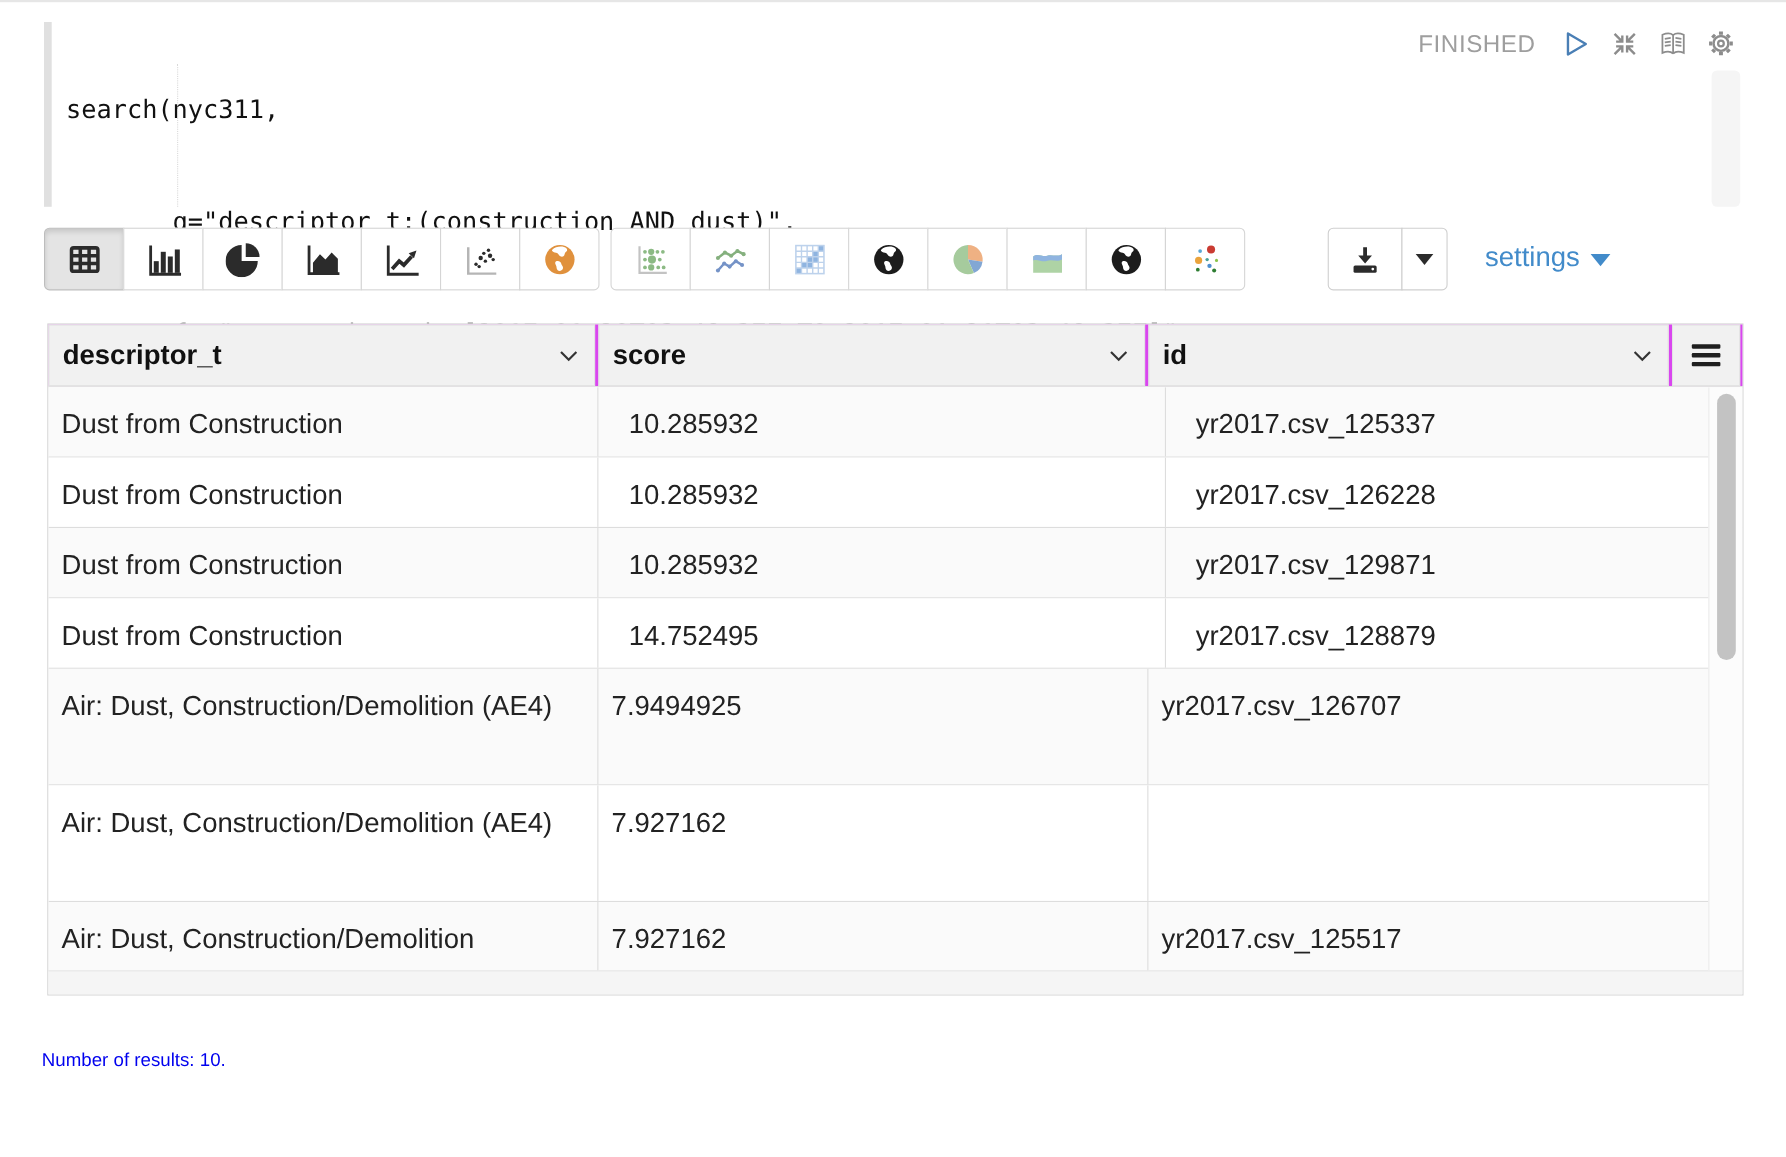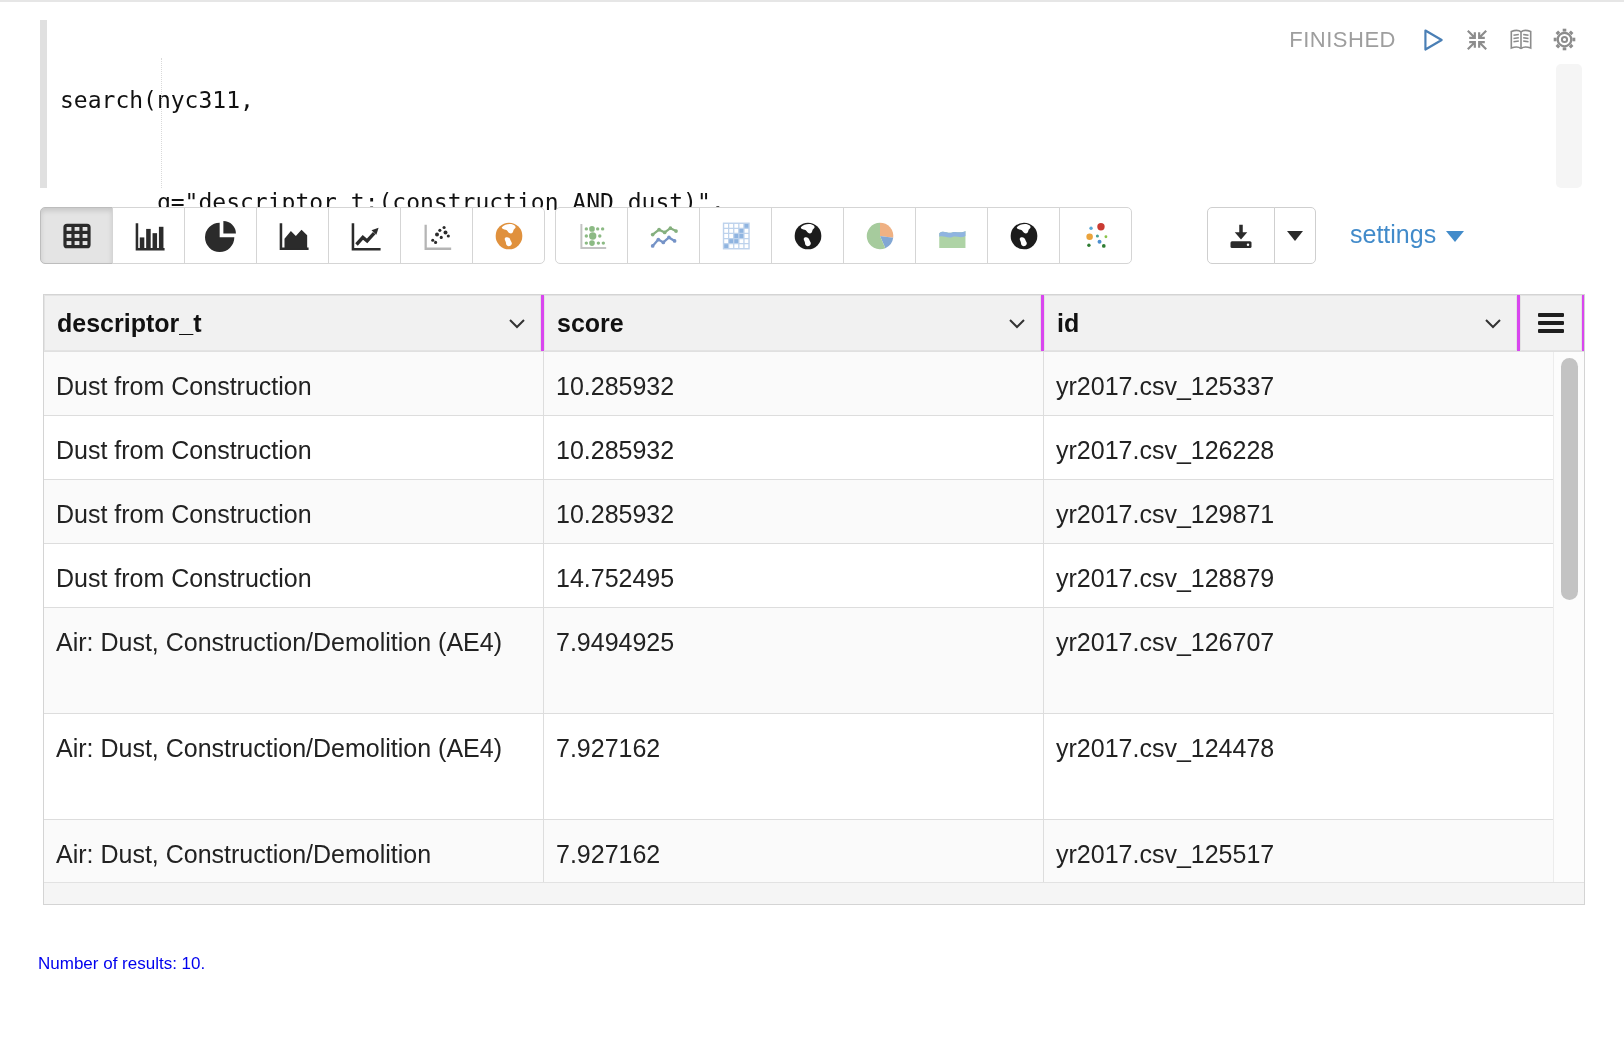--- a/index.html
+++ b/index.html
@@ -63,21 +63,21 @@
   .th.menu-cell { width:62px; margin-right:0; justify-content:center; padding:0; }
 
   .tbody { position:relative; height:531px; overflow:hidden; border-top:1px solid #e0e0e0; }
   .tr { display:flex; border-bottom:1px solid #ddd; background:#fff; }
   .tr.stripe { background:#fafafa; }
   .td {
     font-size:25px; color:#222; padding:14px 12px 10px 12px;
     border-right:1px solid #ddd; line-height:40px; overflow:hidden;
   }
   .td.c1 { width:500px; } .td.c2 { width:500px; } .td.c3 { width:509px; border-right:none; }
-  .tr.single { height:64px; }
+  .tr.single { height:64px;justify-content:space-between; }
   .tr.tall { height:106px; }
   .tr.last { height:67px; }
 
   .v-scroll-track { position:absolute; top:0; right:0; width:31px; height:531px; background:#fcfcfc; border-left:1px solid #ececec; }
   .v-scroll-thumb { position:absolute; top:6px; left:7px; width:17px; height:242px; background:#c3c3c3; border-radius:9px; cursor:pointer; }
   .h-scroll-track { height:22px; background:#f5f5f5; border-top:1px solid #e2e2e2; }
 
   
   .results-count { position:absolute; left:38px; top:952px; margin:0; font-size:17px; color:#0000ee; }
 
@@ -429,21 +429,20 @@
       <div class="td c3">yr2017.csv_128879</div>
     </div>
     <div class="tr tall stripe">
       <div class="td c1">Air: Dust, Construction/Demolition (AE4)</div>
       <div class="td c2">7.9494925</div>
       <div class="td c3">yr2017.csv_126707</div>
     </div>
     <div class="tr tall">
       <div class="td c1">Air: Dust, Construction/Demolition (AE4)</div>
       <div class="td c2">7.927162</div>
-      <div class="td c3">yr2017.csv_124478</div>
     </div>
     <div class="tr last stripe">
       <div class="td c1">Air: Dust, Construction/Demolition</div>
       <div class="td c2">7.927162</div>
       <div class="td c3">yr2017.csv_125517</div>
     </div>
 
     <div class="v-scroll-track">
       <div class="v-scroll-thumb"></div>
     </div>

